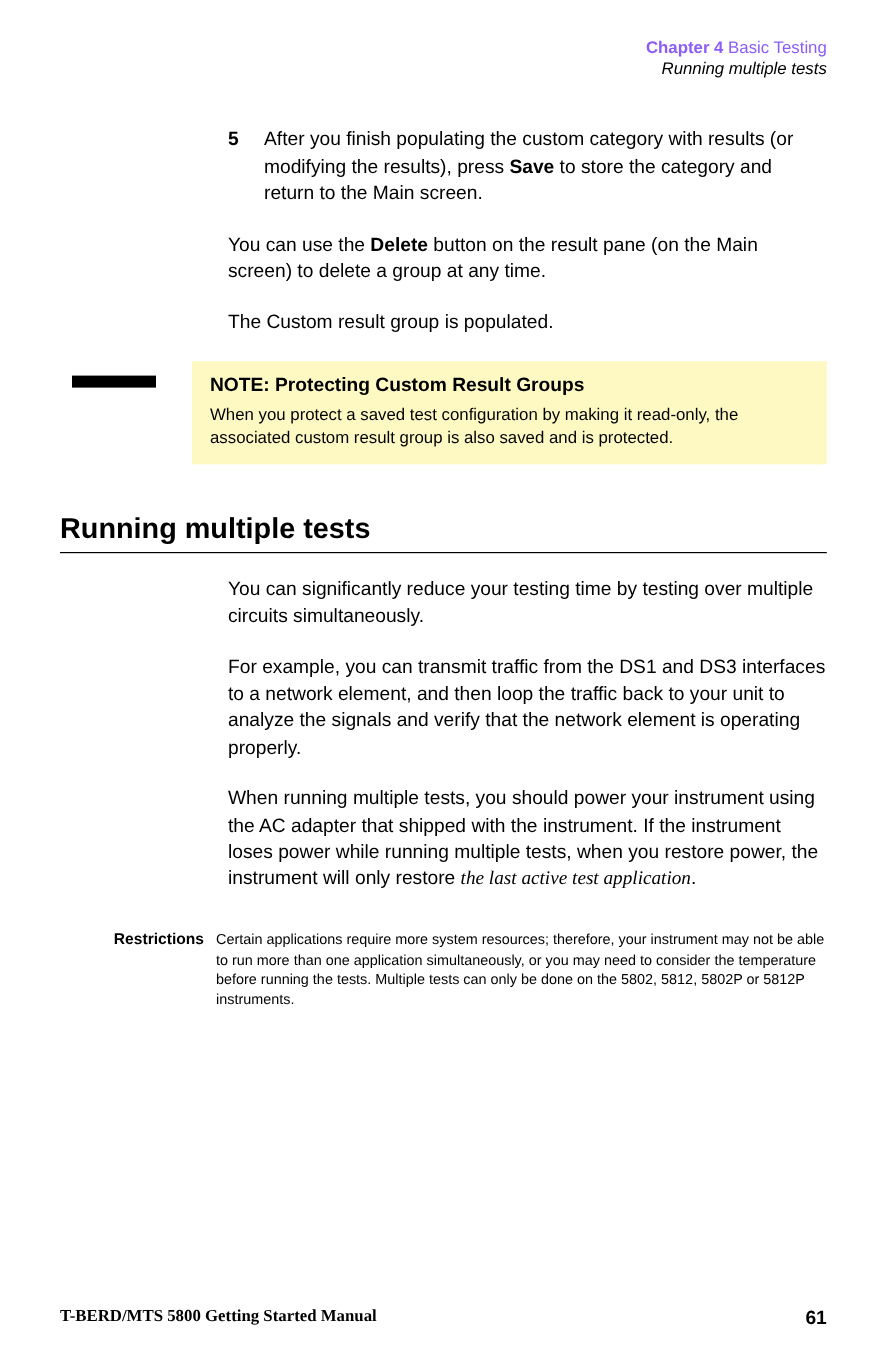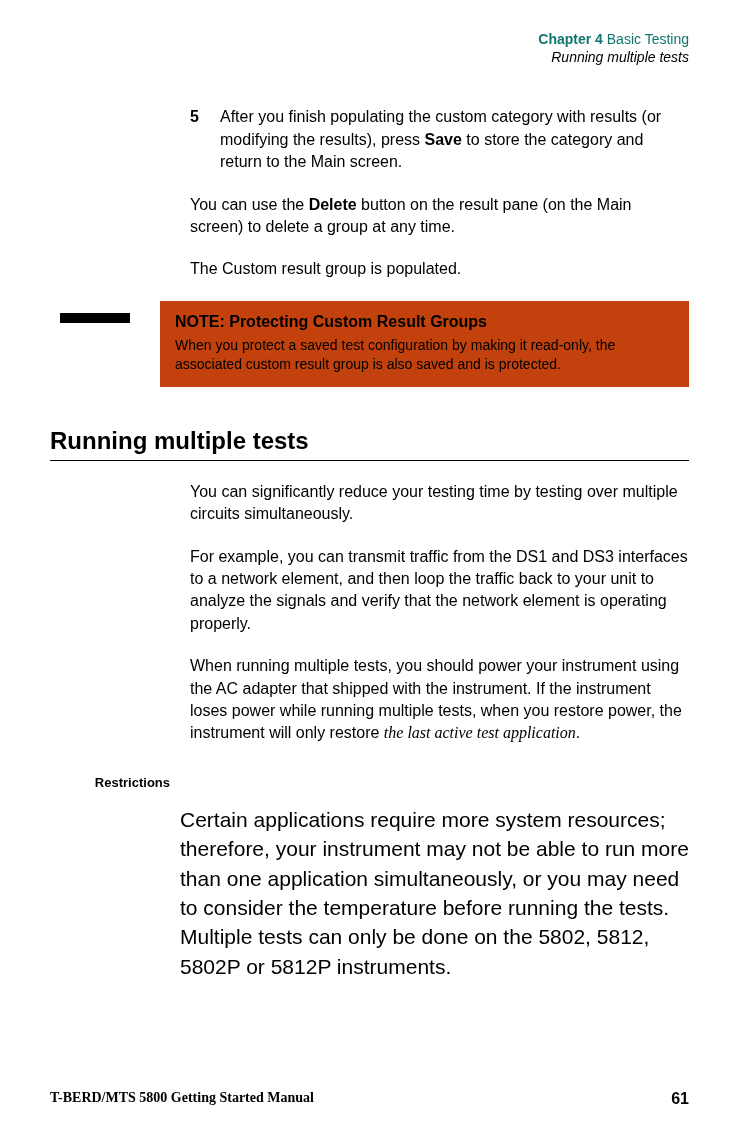--- a/index.html
+++ b/index.html
@@ -15,21 +15,21 @@
       position: relative;
       padding: 30px 50px 30px 50px;
     }
     .header {
       text-align: right;
       margin-bottom: 40px;
       font-size: 14px;
       line-height: 1.3;
     }
     .header-chapter {
-      color: #0f766e;
+      color: #8b5cf6;
     }
     .header-chapter .bold {
       font-weight: bold;
     }
     .header-section {
       font-style: italic;
       color: #000;
     }
     .content-area {
       margin-left: 140px;
@@ -50,21 +50,21 @@
     }
     .bold {
       font-weight: bold;
     }
     .paragraph {
       font-size: 16px;
       line-height: 1.4;
       margin-bottom: 20px;
     }
     .note-box {
-      background: #c2410c;
+      background: #fef9c3;
       padding: 12px 15px;
       margin-left: -30px;
       margin-bottom: 30px;
       position: relative;
     }
     .note-marker {
       position: absolute;
       left: -100px;
       top: 12px;
       width: 70px;
@@ -100,23 +100,22 @@
     .subsection-label {
       font-weight: bold;
       font-size: 13px;
       width: 130px;
       text-align: right;
       padding-right: 10px;
       flex-shrink: 0;
     }
     .subsection-content {
       flex: 1;
-      font-size: 21px;
+      font-size: 12px;
       line-height: 1.4;
-      margin-top: 30px;
     }
     .italic {
       font-style: italic;
       font-family: Liberation Serif, serif;
     }
     .footer {
       position: absolute;
       bottom: 30px;
       left: 50px;
       right: 50px;

